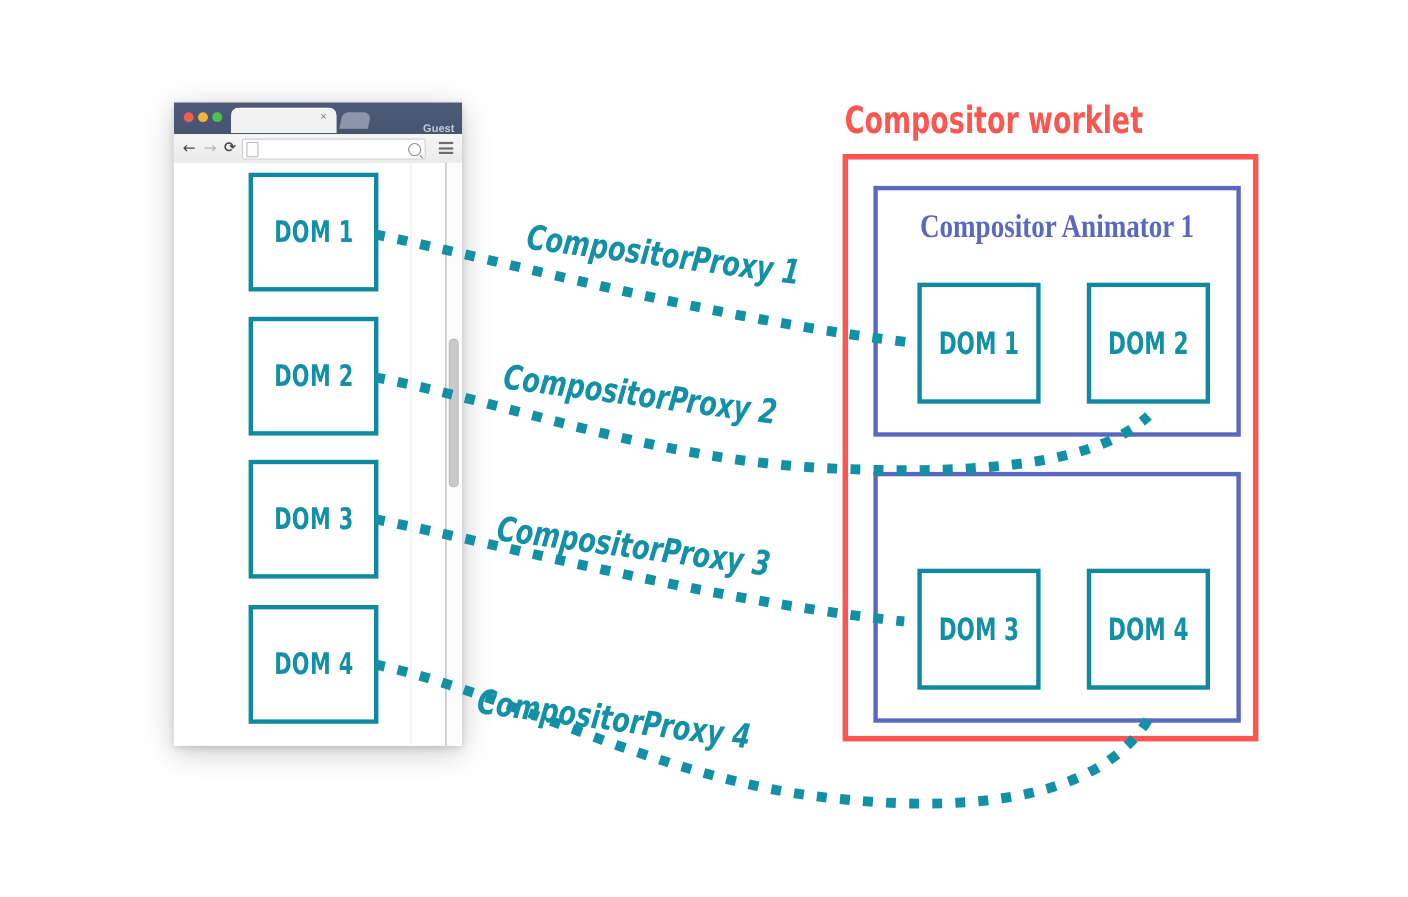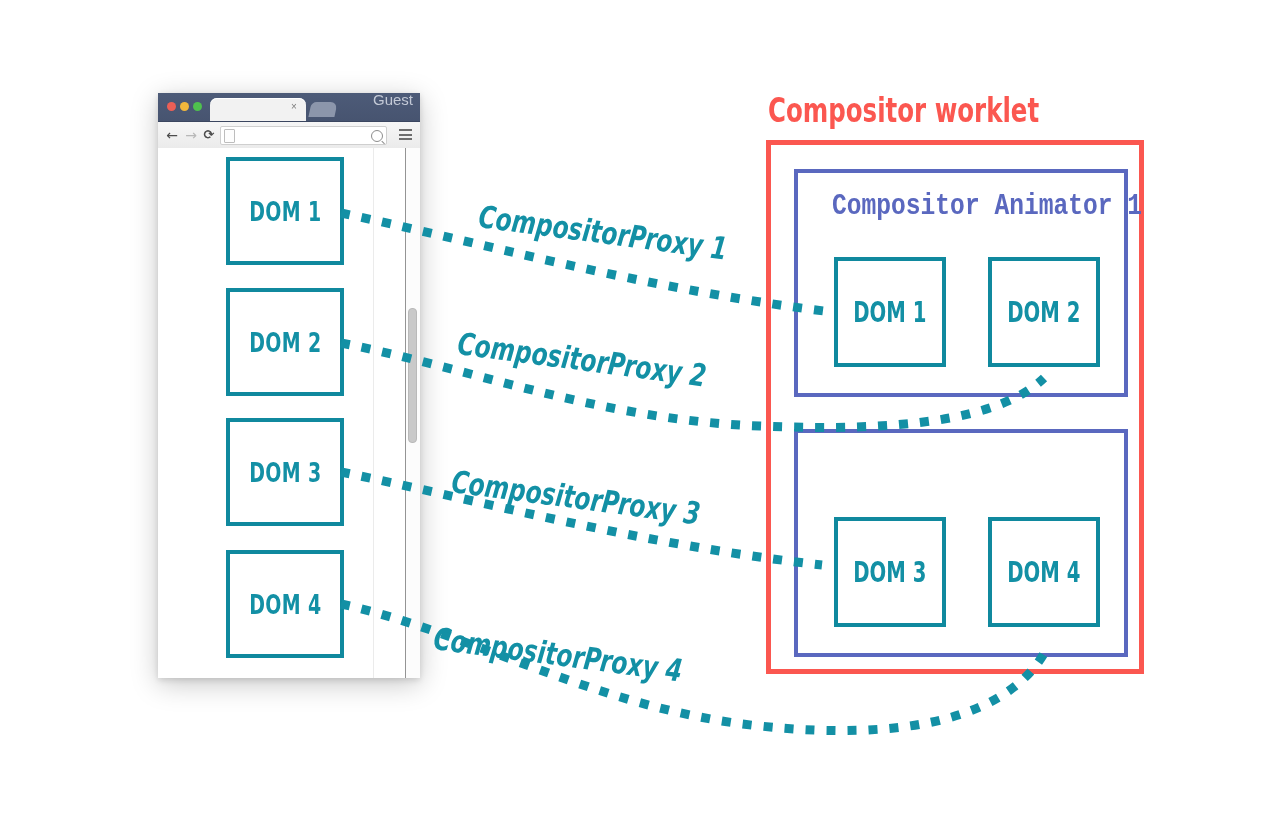--- a/index.html
+++ b/index.html
@@ -37,23 +37,24 @@
     position:absolute;right:7px;top:4px;width:10px;height:10px;
     color:#7d7d7d;font-size:10px;line-height:10px;text-align:center;
     font-family:"Liberation Sans",sans-serif;
   }
   #newtab{
     position:absolute;left:152px;top:9px;width:26px;height:15px;
     background:#8c96ab;border-radius:5px 7px 0 0;
     transform:skewX(-12deg);
   }
   #guest{
-    position:absolute;right:7px;top:0;
-    color:#c3c9d6;font-size:15px;line-height:14px;
+    position:absolute;right:7px;top:18px;
+    color:#c3c9d6;font-size:10px;line-height:14px;
     font-family:"Liberation Sans",sans-serif;
+    font-weight:bold;
   }
   #toolbar{
     position:relative;height:26px;width:100%;
     background:linear-gradient(#f6f6f6,#ebebeb);
     border-bottom:1px solid #c7c7c7;
   }
   .navbtn{
     position:absolute;top:5px;width:16px;height:16px;
     font-size:14px;line-height:16px;text-align:center;
     font-family:"DejaVu Sans",sans-serif;
@@ -134,21 +135,21 @@
   }
   .animator{
     position:absolute;left:23px;width:334px;height:228px;
     border:4px solid #5a68bf;box-sizing:border-box;background:transparent;
   }
   #animator1{top:24px;}
   #animator2{top:284px;}
   .animator-title{
     position:absolute;left:0;right:0;top:16px;text-align:center;
     color:#5a68bf;
-    font-family:Liberation Mono, monospace;
+    font-family:Liberation Serif, serif;
     font-weight:bold;font-size:30px;white-space:nowrap;
   }
   .animator-title span{display:inline-block;transform:scaleX(.82);}
   .inner-dom{
     position:absolute;top:84px;width:112px;height:110px;
     border:4px solid #10899e;box-sizing:border-box;
     display:flex;align-items:center;justify-content:center;
   }
   .inner-dom.left{left:36px;}
   .inner-dom.right{left:190px;}

